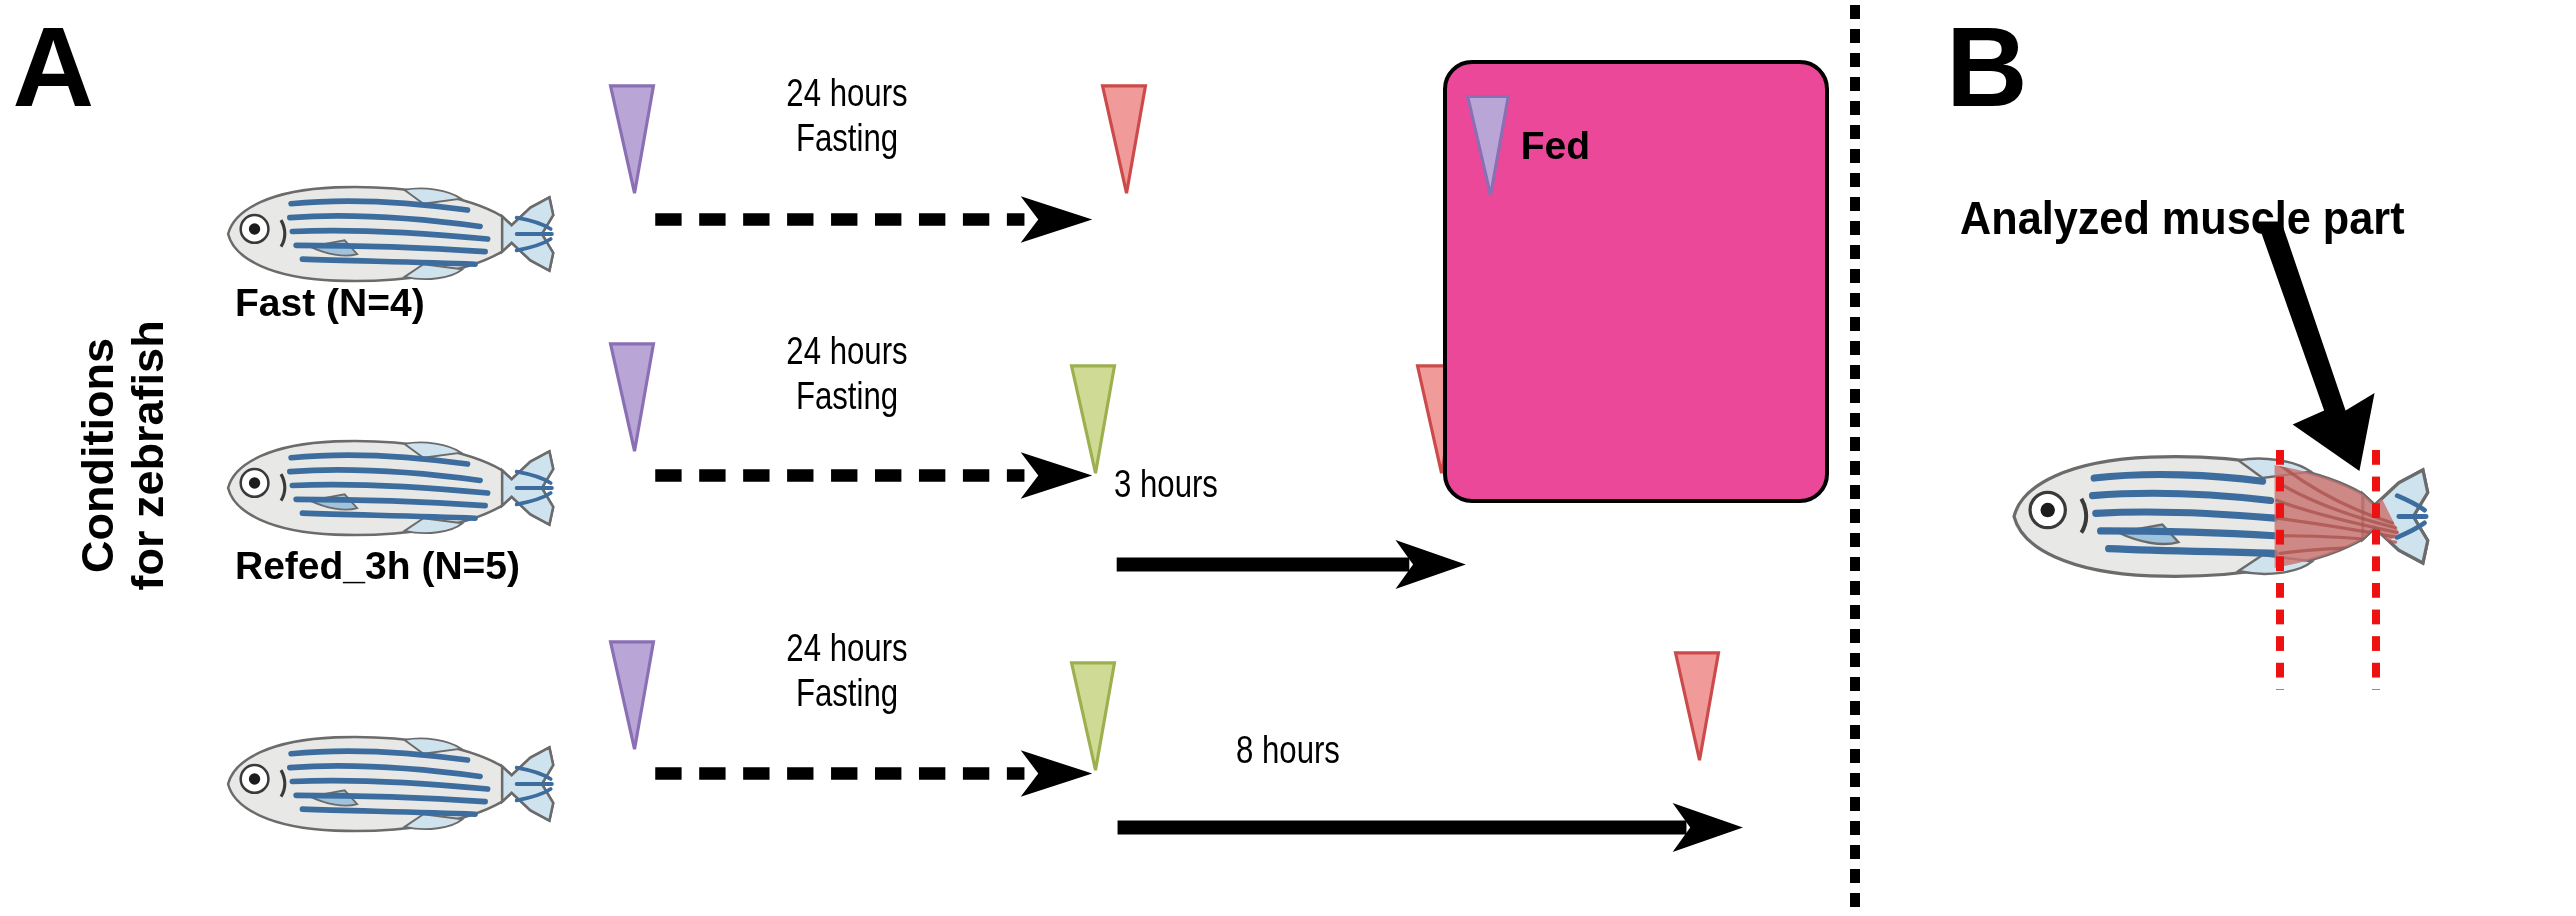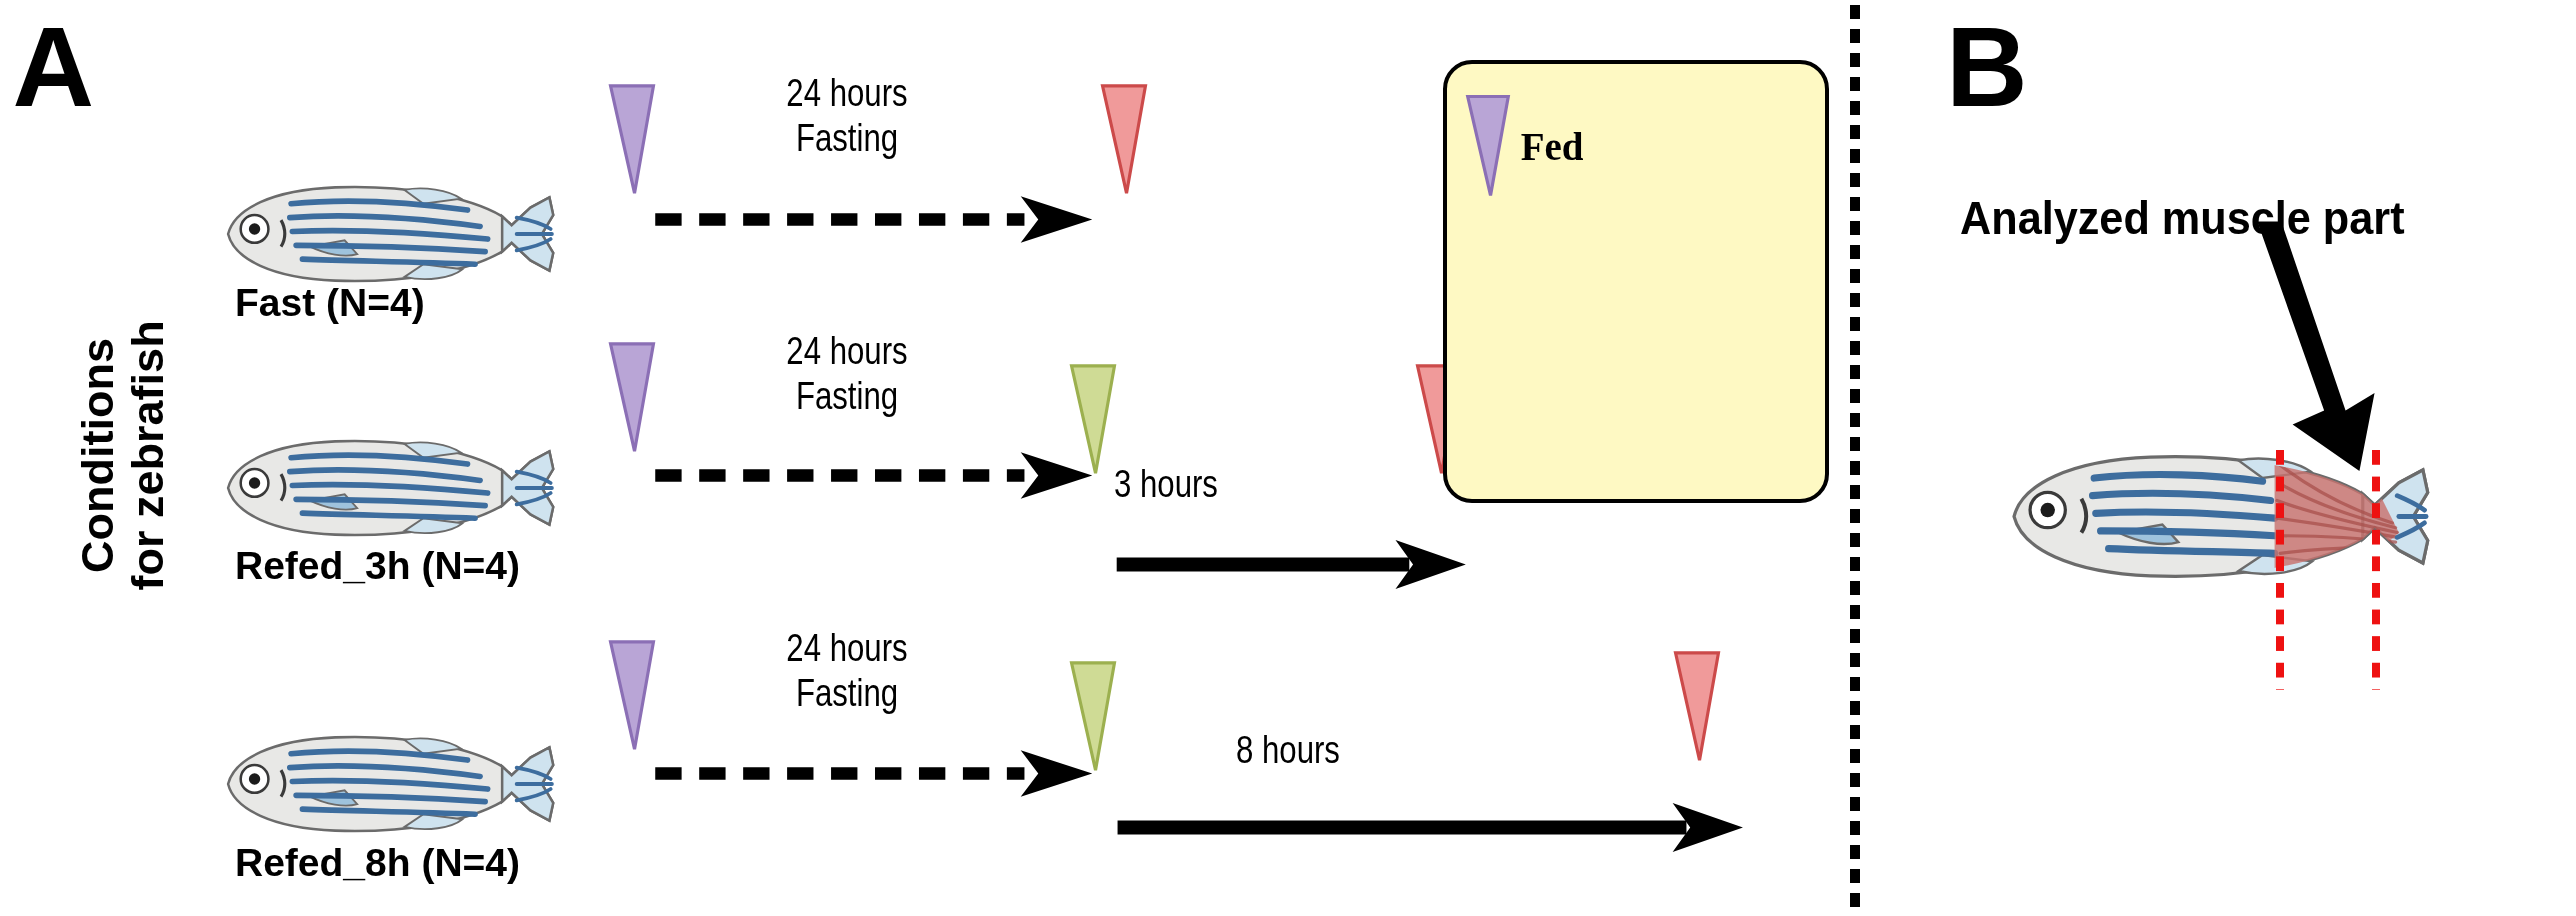--- a/index.html
+++ b/index.html
@@ -31,21 +31,21 @@
   .dur{position:absolute;font-size:38px;line-height:1.18;white-space:nowrap;
        font-stretch:condensed;text-align:center;
        transform:scaleX(.82);transform-origin:left top;}
 
   
   .arrow{position:absolute;}
   .arrow svg{display:block;width:100%;height:100%;}
 
   
   .legend{position:absolute;border:4.4px solid #000;border-radius:29px;
-          background:#fef9c3;box-sizing:border-box;font-family:Liberation Serif, serif;}
+          background:#ec4899;box-sizing:border-box;}
   .legend-row{position:absolute;display:flex;align-items:center;}
   .legend-label{font-weight:bold;font-size:39px;margin-left:10px;white-space:nowrap;}
 
   
   .divider{position:absolute;width:10px;
            background-image:linear-gradient(to bottom,#000 0 14px,transparent 14px 24px);
            background-size:10px 24px;}
 
   
   .bcaption{position:absolute;font-weight:bold;font-size:47px;white-space:nowrap;
@@ -141,21 +141,21 @@
         </g>
         <g fill="none" stroke="#3d6d9e" stroke-width="6" stroke-linecap="round">
           <path d="M478 74 C500 78 520 84 532 92"></path>
           <path d="M478 100 C502 100 522 100 534 100"></path>
           <path d="M478 126 C500 122 520 116 532 108"></path>
         </g>
       </g>
     </svg>
   </div>
 
-  <div class="row-label" style="left:235px;top:544px;">Refed_3h (N=4)</div>
+  <div class="row-label" style="left:235px;top:544px;">Refed_3h (N=5)</div>
 
   <div class="tri" style="left:608px;top:341px;width:48px;height:113px;">
     <svg viewBox="0 0 76 178">
         <polygon points="4,4 72,4 42,174" fill="#b9a5d6" stroke="#8b6fb5" stroke-width="5"></polygon>
       </svg>
   </div>
 
   <div class="dur" style="left:733px;top:329px;width:278px;">
     <div style="text-align:center;">24 hours</div>
     <div style="text-align:center;">Fasting</div>
@@ -211,21 +211,20 @@
         </g>
         <g fill="none" stroke="#3d6d9e" stroke-width="6" stroke-linecap="round">
           <path d="M478 74 C500 78 520 84 532 92"></path>
           <path d="M478 100 C502 100 522 100 534 100"></path>
           <path d="M478 126 C500 122 520 116 532 108"></path>
         </g>
       </g>
     </svg>
   </div>
 
-  <div class="row-label" style="left:235px;top:841px;">Refed_8h (N=4)</div>
 
   <div class="tri" style="left:608px;top:639px;width:48px;height:113px;">
     <svg viewBox="0 0 76 178">
         <polygon points="4,4 72,4 42,174" fill="#b9a5d6" stroke="#8b6fb5" stroke-width="5"></polygon>
       </svg>
   </div>
 
   <div class="dur" style="left:733px;top:626px;width:278px;">
     <div style="text-align:center;">24 hours</div>
     <div style="text-align:center;">Fasting</div>

